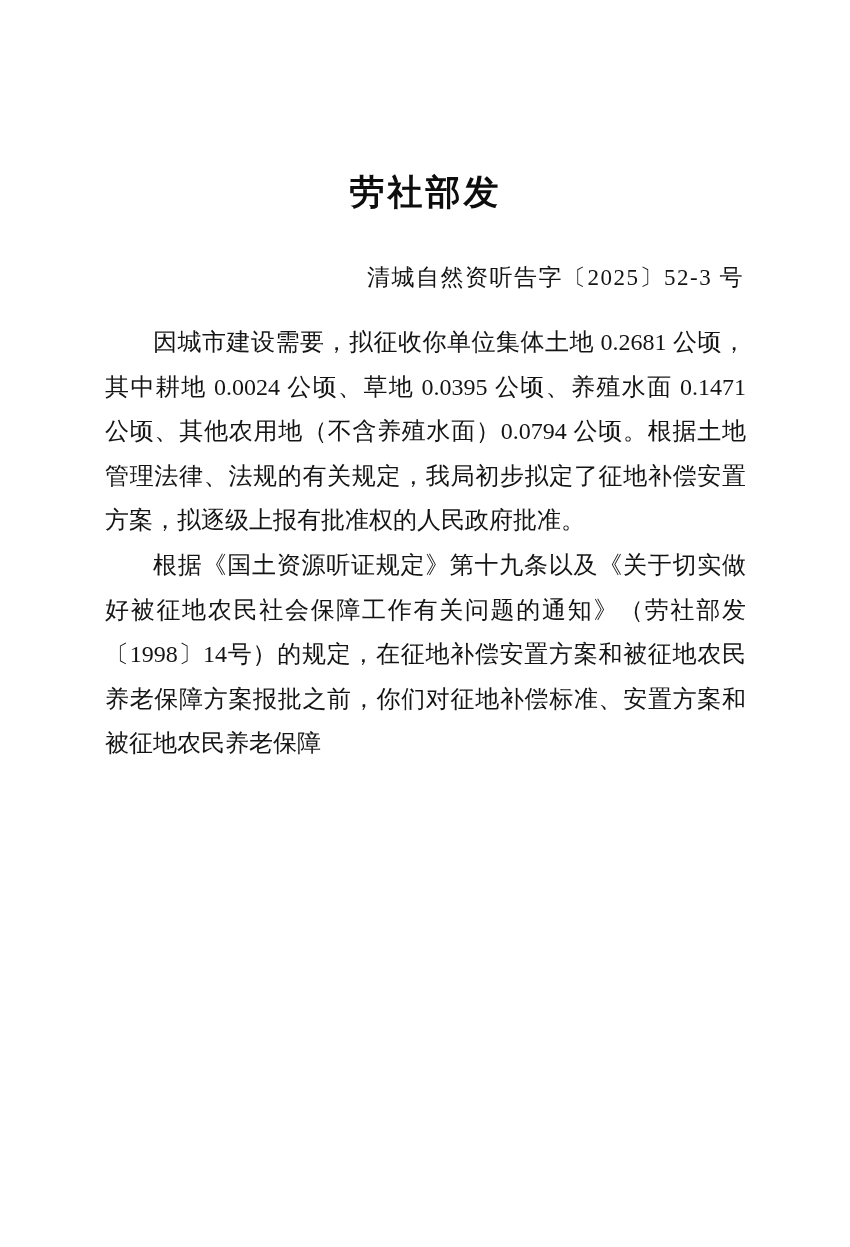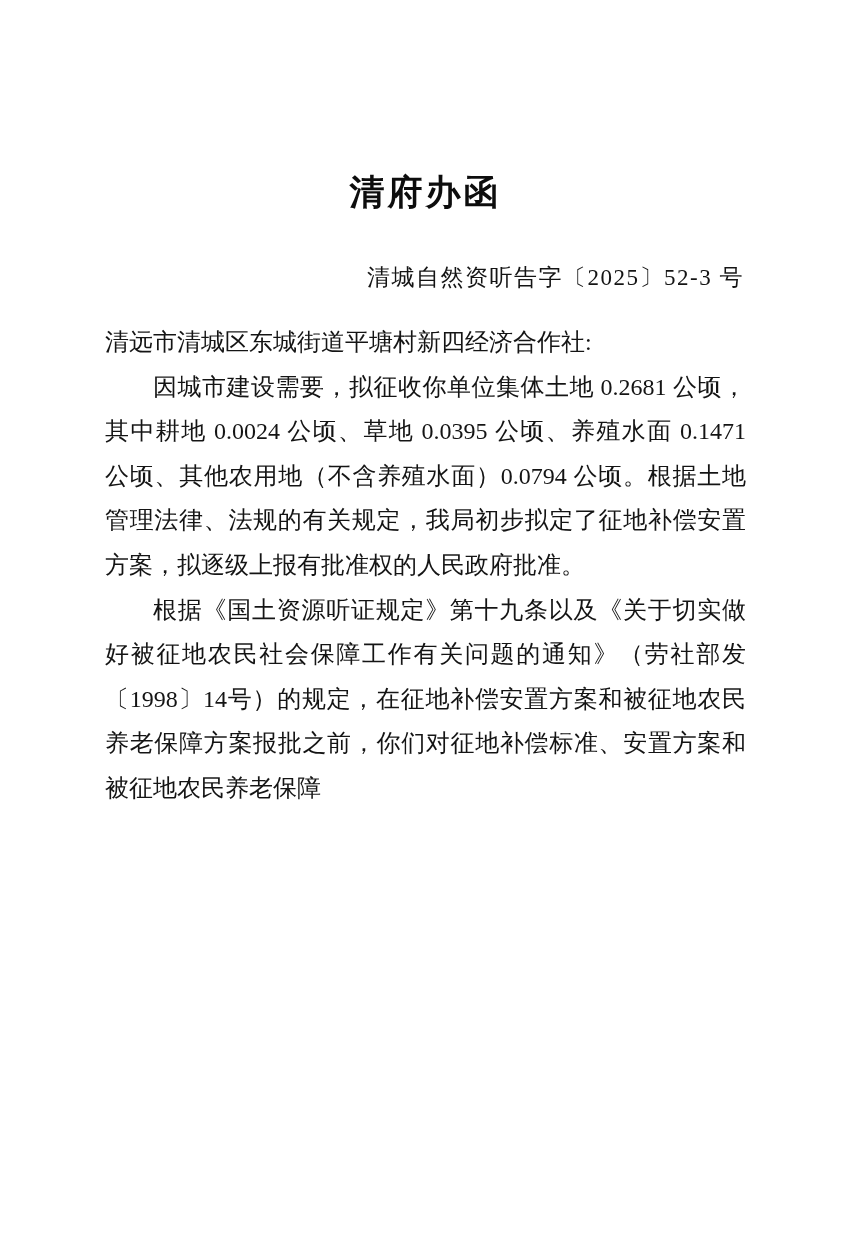--- a/index.html
+++ b/index.html
@@ -53,26 +53,25 @@
   .doc-body p.para {
     margin: 0;
     text-indent: 2em;
   }
 </style>
 </head>
 <body>
 
 <div class="page">
   <div class="content">
-    <h1 class="doc-title">清府办函</h1>
+    <h1 class="doc-title">劳社部发</h1>
 
     <div class="doc-number">清城自然资听告字〔2025〕52-3 号</div>
 
     <div class="doc-body">
-      <p class="addressee">清远市清城区东城街道平塘村新四经济合作社:</p>
 
       <p class="para">因城市建设需要，拟征收你单位集体土地 0.2681 公顷，其中耕地 0.0024 公顷、草地 0.0395 公顷、养殖水面 0.1471 公顷、其他农用地（不含养殖水面）0.0794 公顷。根据土地管理法律、法规的有关规定，我局初步拟定了征地补偿安置方案，拟逐级上报有批准权的人民政府批准。</p>
 
 
       <p class="para">根据《国土资源听证规定》第十九条以及《关于切实做好被征地农民社会保障工作有关问题的通知》（劳社部发〔1998〕14号）的规定，在征地补偿安置方案和被征地农民养老保障方案报批之前，你们对征地补偿标准、安置方案和被征地农民养老保障</p>
     </div>
   </div>
 </div>
 
 </body></html>

